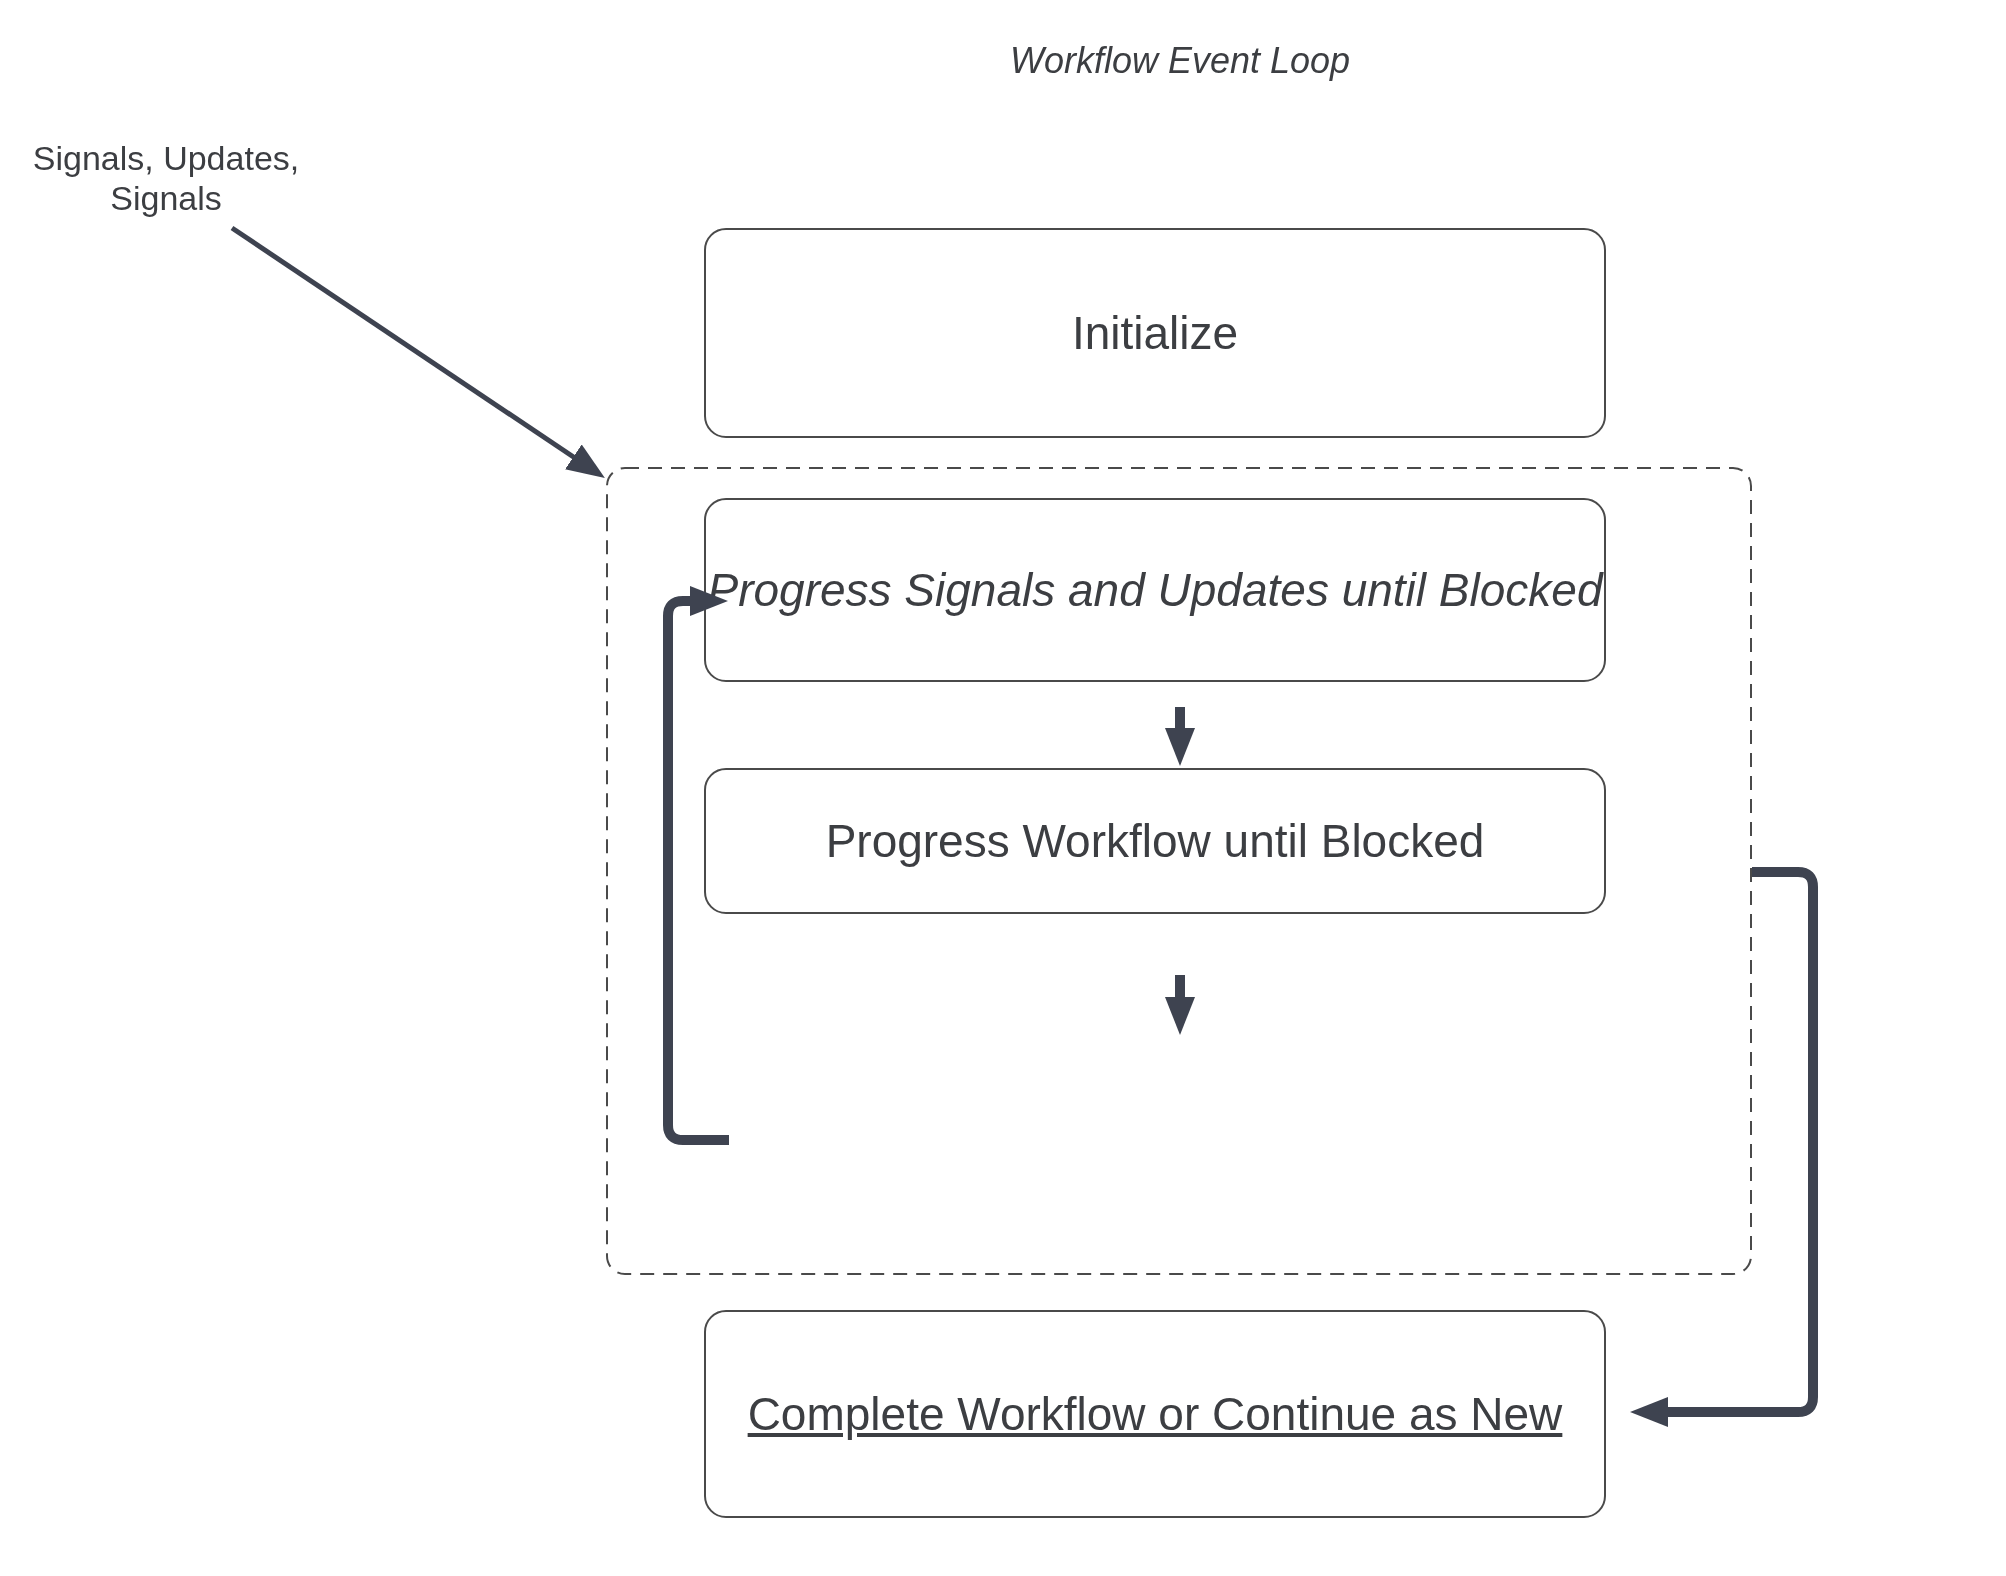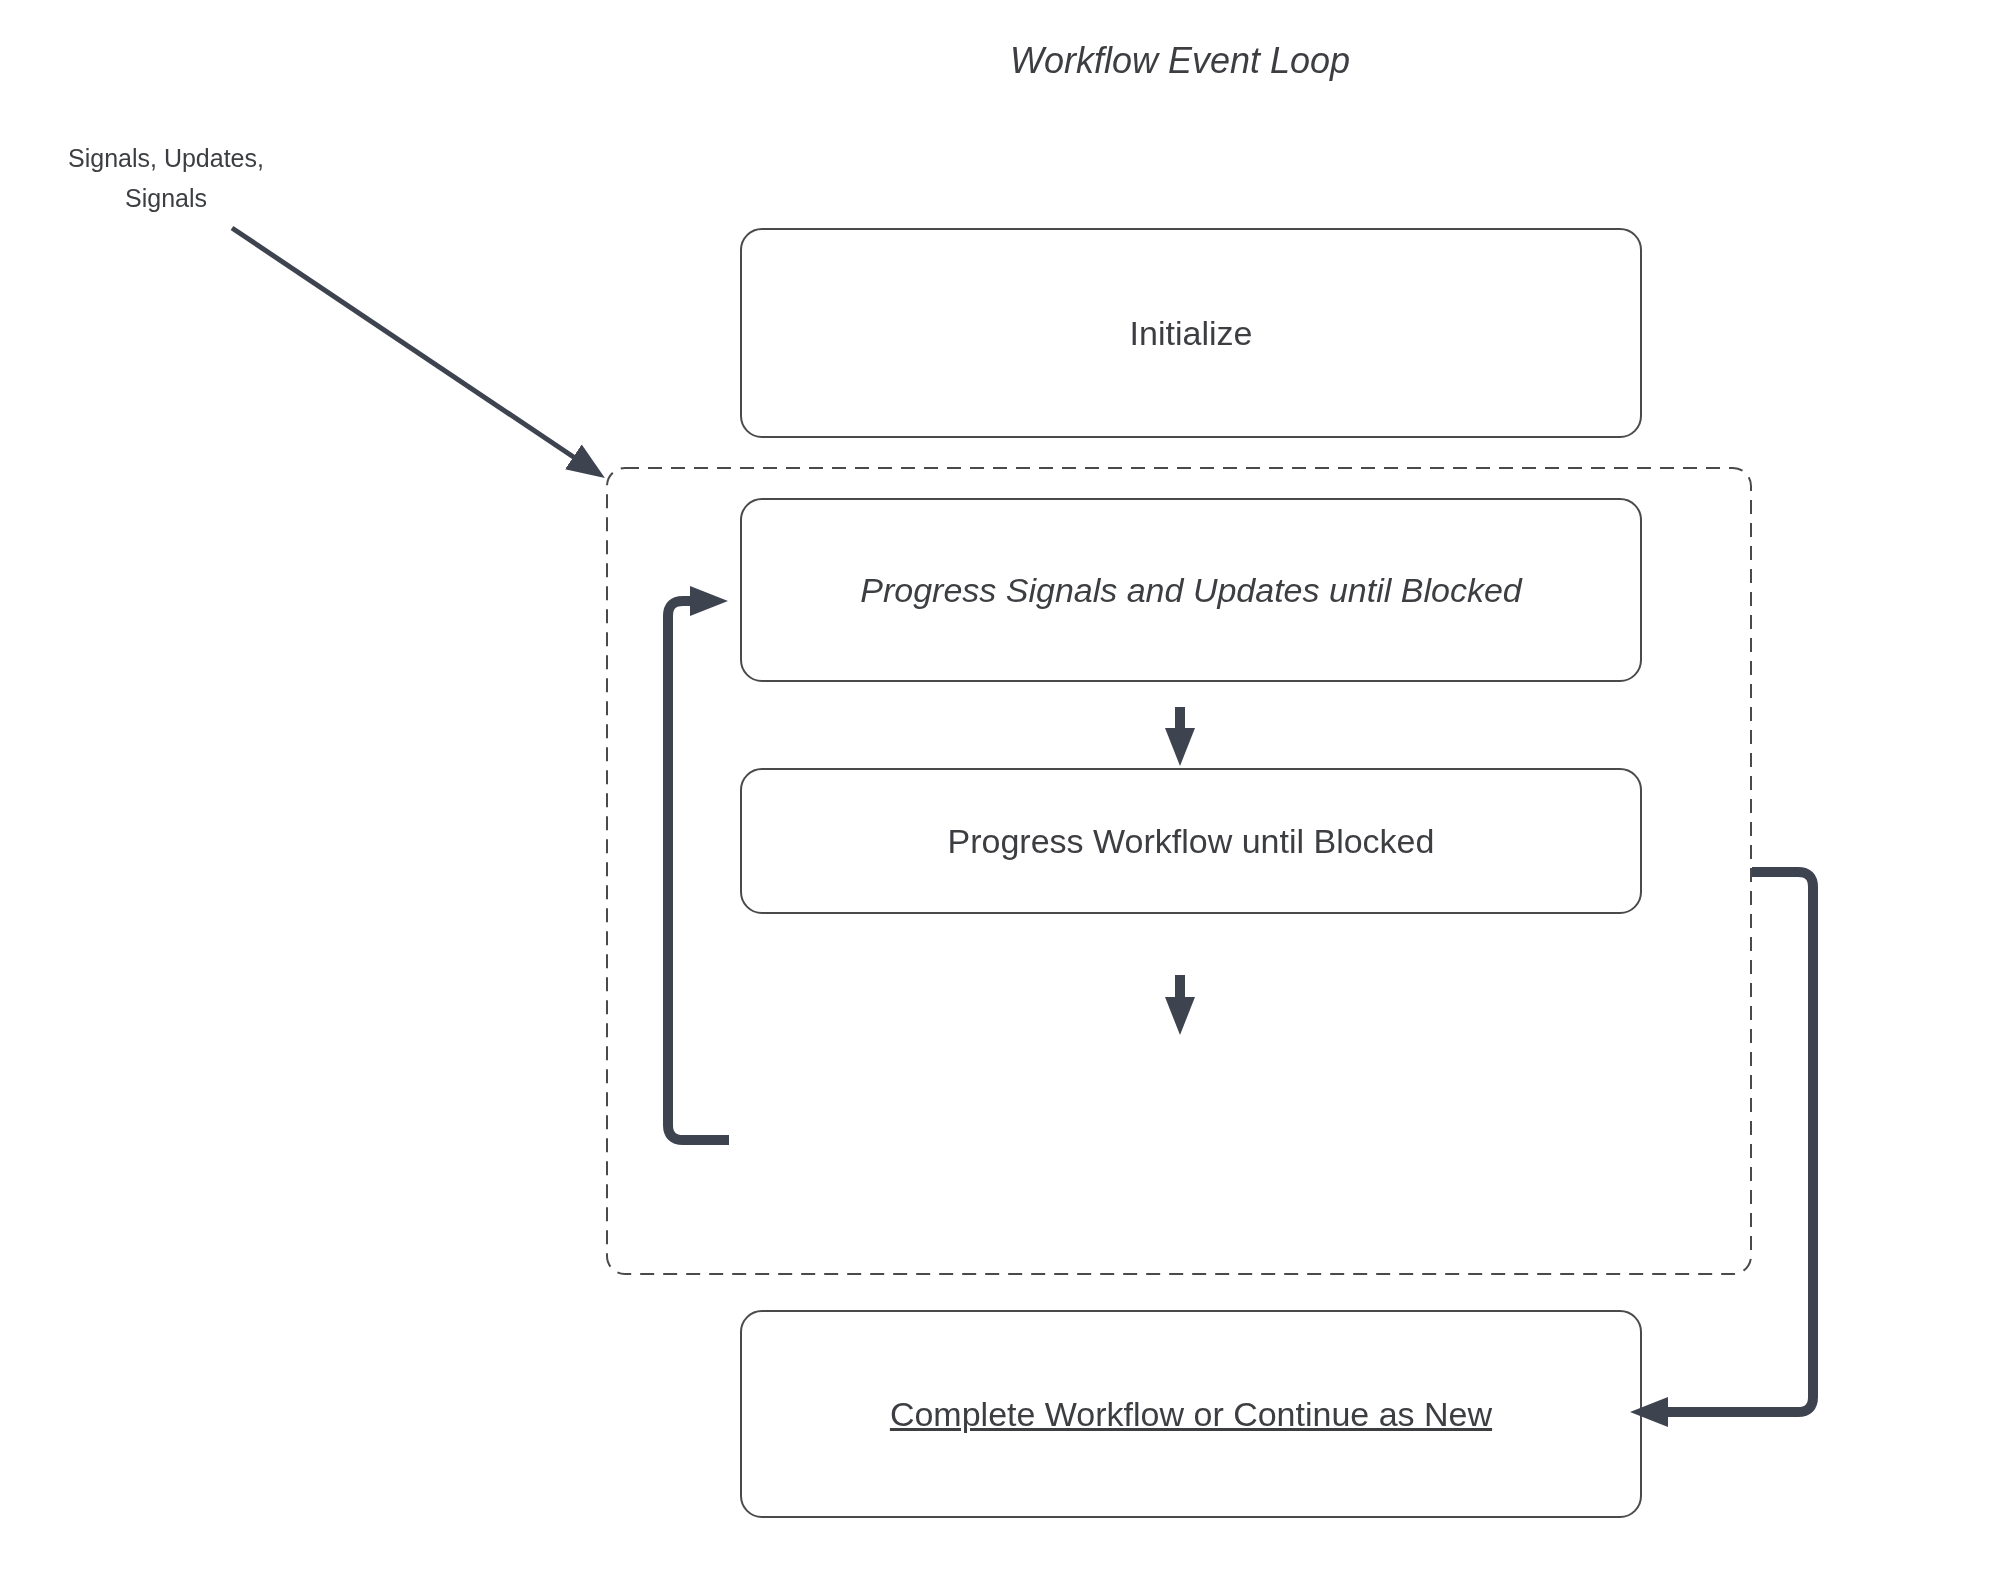--- a/index.html
+++ b/index.html
@@ -22,34 +22,34 @@
     left:930px;top:40px;width:500px;
     text-align:center;
     font-style:italic;
     font-size:36px;
     color:var(--color-text);
   }
   .annotation{
     position:absolute;
     left:30px;top:138px;width:272px;
     text-align:center;
-    font-size:25px;
+    font-size:34px;
     line-height:40px;
     color:var(--color-text);
   }
   .annotation span{display:block;}
   .node{
     position:absolute;
-    left:740px;width:902px;
+    left:704px;width:902px;
     background:var(--color-background);
     border:2px solid var(--color-border);
     border-radius:22px;
     display:flex;align-items:center;justify-content:center;
     text-align:center;
-    font-size:34px;
+    font-size:46px;
     color:var(--color-text);
     z-index:1;
   }
   .node-initialize{top:228px;height:210px;}
   .node-progress-signals{top:498px;height:184px;font-style:italic;}
   .node-progress-workflow{top:768px;height:146px;}
   .node-execute-queries{top:1037px;height:210px;}
   .node-complete{top:1310px;height:208px;text-decoration:underline;}
   svg.overlay{
     position:absolute;left:0;top:0;

